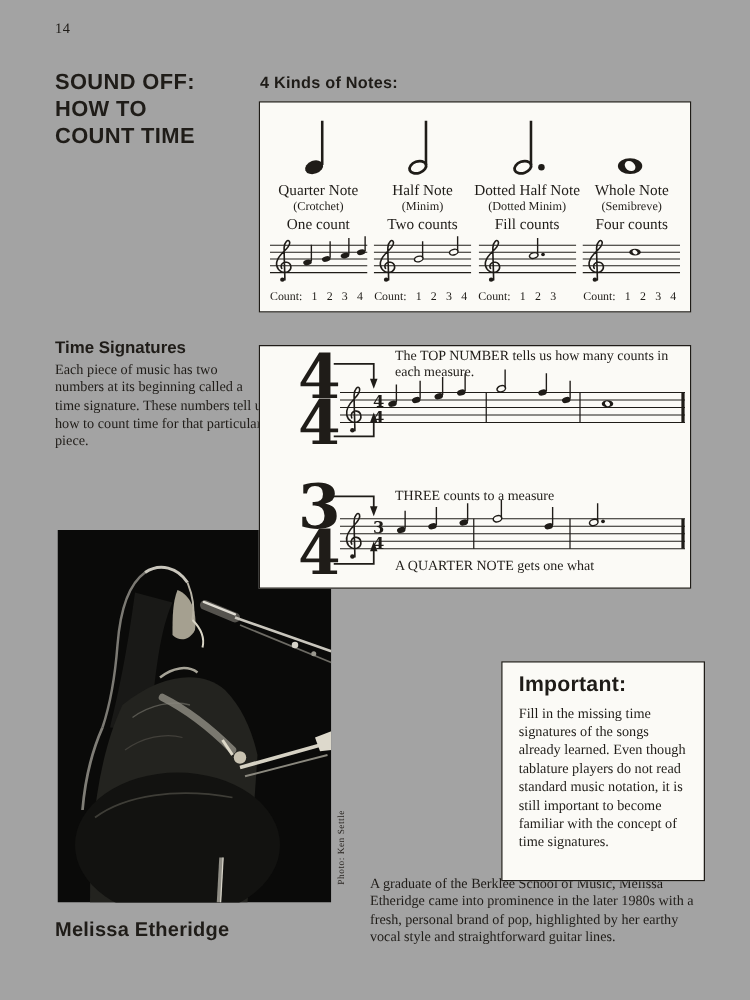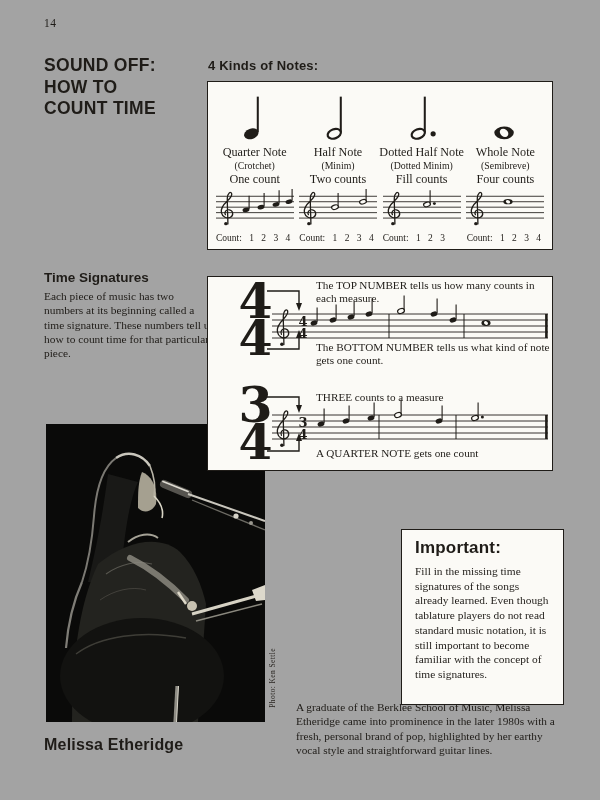--- a/index.html
+++ b/index.html
@@ -231,21 +231,20 @@
         <ellipse cx="129" cy="5" rx="3.5" ry="2.4" fill="#fbfaf6" stroke="#1f1c18" stroke-width="1.2" transform="rotate(-18 129 5)"></ellipse>
         <line x1="132.1" y1="4" x2="132.1" y2="-10.5" stroke="#1f1c18" stroke-width="1.1"></line>
         <ellipse cx="162" cy="8" rx="3.5" ry="2.4" fill="#1f1c18" stroke="#1f1c18" stroke-width="0" transform="rotate(-18 162 8)"></ellipse>
         <line x1="165.1" y1="7" x2="165.1" y2="-7.5" stroke="#1f1c18" stroke-width="1.1"></line>
         <ellipse cx="181" cy="14" rx="3.5" ry="2.4" fill="#1f1c18" stroke="#1f1c18" stroke-width="0" transform="rotate(-18 181 14)"></ellipse>
         <line x1="184.1" y1="13" x2="184.1" y2="-1.5" stroke="#1f1c18" stroke-width="1.1"></line>
         <ellipse cx="214" cy="17" rx="4.6" ry="2.9" fill="#1f1c18"></ellipse>
         <ellipse cx="214" cy="17" rx="2.2" ry="1.7" fill="#fbfaf6" transform="rotate(38 214 17)"></ellipse>
       </svg>
     <div class="abs staffnote" style="left:108px;top:2px;width:222px;">The TOP NUMBER tells us how many counts in each measure.</div>
-    <div class="abs staffnote" style="left:108px;top:64px;width:248px;">The BOTTOM NUMBER tells us what kind of note gets one count.</div>
 
     <div class="abs bignum" style="left:24px;top:110px;">
       <div>3</div>
       <div>4</div>
     </div>
     <svg class="abs" style="left:57px;top:112px;" width="44" height="70" viewBox="0 0 44 70">
       <path d="M2 8 L34 8 L34 17" fill="none" stroke="#1f1c18" stroke-width="1.4"></path>
       <polygon points="34,24 31,16 37,16" fill="#1f1c18"></polygon>
       <path d="M2 62 L34 62 L34 51" fill="none" stroke="#1f1c18" stroke-width="1.4"></path>
       <polygon points="34,44 31,52 37,52" fill="#1f1c18"></polygon>
@@ -271,21 +270,21 @@
         <line x1="102.1" y1="10" x2="102.1" y2="-4.5" stroke="#1f1c18" stroke-width="1.1"></line>
         <ellipse cx="126" cy="8" rx="3.5" ry="2.4" fill="#fbfaf6" stroke="#1f1c18" stroke-width="1.2" transform="rotate(-18 126 8)"></ellipse>
         <line x1="129.1" y1="7" x2="129.1" y2="-7.5" stroke="#1f1c18" stroke-width="1.1"></line>
         <ellipse cx="167" cy="14" rx="3.5" ry="2.4" fill="#1f1c18" stroke="#1f1c18" stroke-width="0" transform="rotate(-18 167 14)"></ellipse>
         <line x1="170.1" y1="13" x2="170.1" y2="-1.5" stroke="#1f1c18" stroke-width="1.1"></line>
         <ellipse cx="203" cy="11" rx="3.5" ry="2.4" fill="#fbfaf6" stroke="#1f1c18" stroke-width="1.2" transform="rotate(-18 203 11)"></ellipse>
         <line x1="206.1" y1="10" x2="206.1" y2="-4.5" stroke="#1f1c18" stroke-width="1.1"></line>
         <circle cx="210.4" cy="10" r="1.5" fill="#1f1c18"></circle>
       </svg>
     <div class="abs staffnote" style="left:108px;top:114px;width:230px;">THREE counts to a measure</div>
-    <div class="abs staffnote" style="left:108px;top:170px;width:240px;">A QUARTER NOTE gets one count</div>
+    <div class="abs staffnote" style="left:108px;top:170px;width:240px;">A QUARTER NOTE gets one what</div>
   </div>
 
   <div class="abs box important-box">
     <div class="imp-heading sans">Important:</div>
     <div class="imp-body">Fill in the missing time signatures of the songs already learned. Even though tablature players do not read standard music notation, it is still important to become familiar with the concept of time signatures.</div>
   </div>
 
   <div class="abs credit">
     <span>Photo: Ken Settle</span>
   </div>

